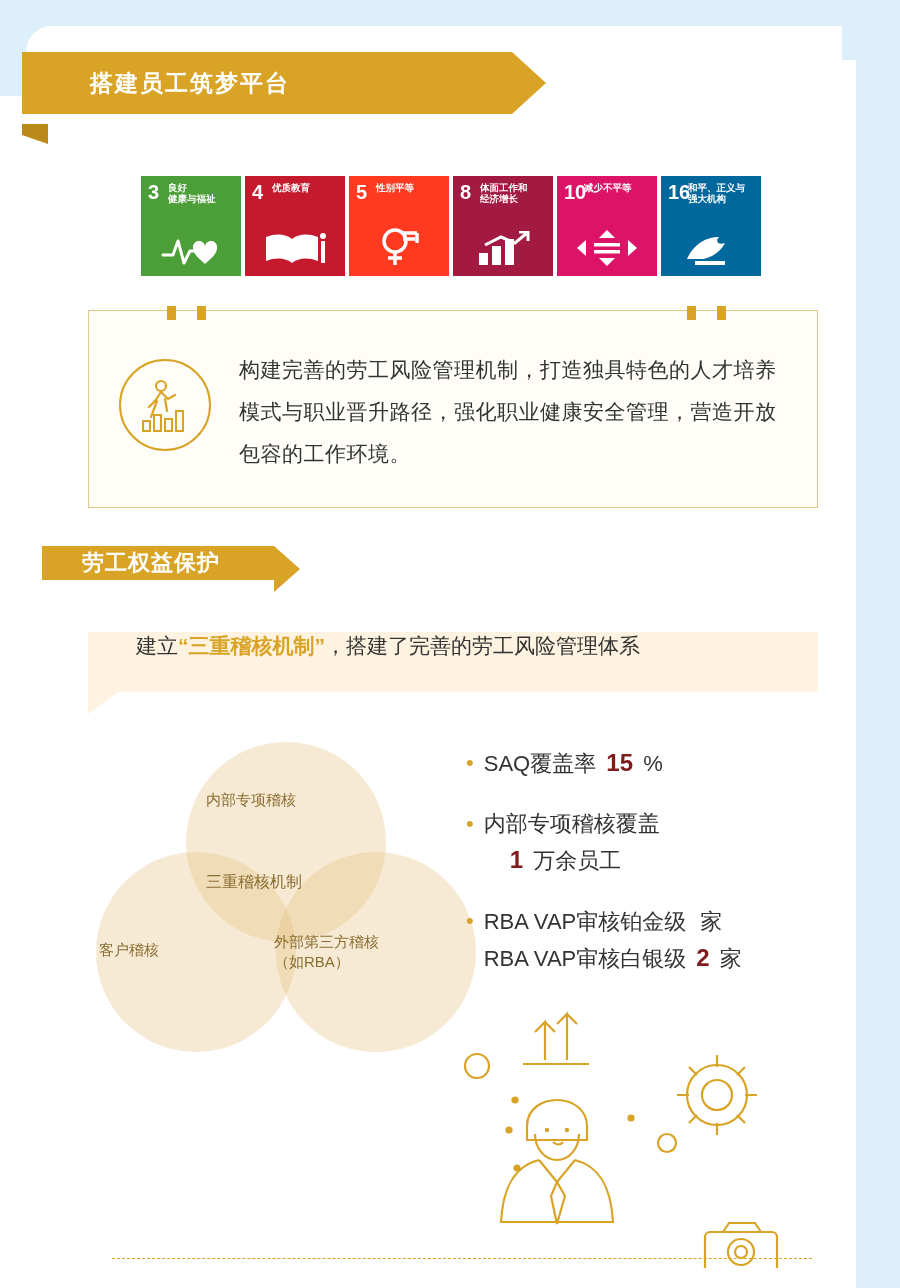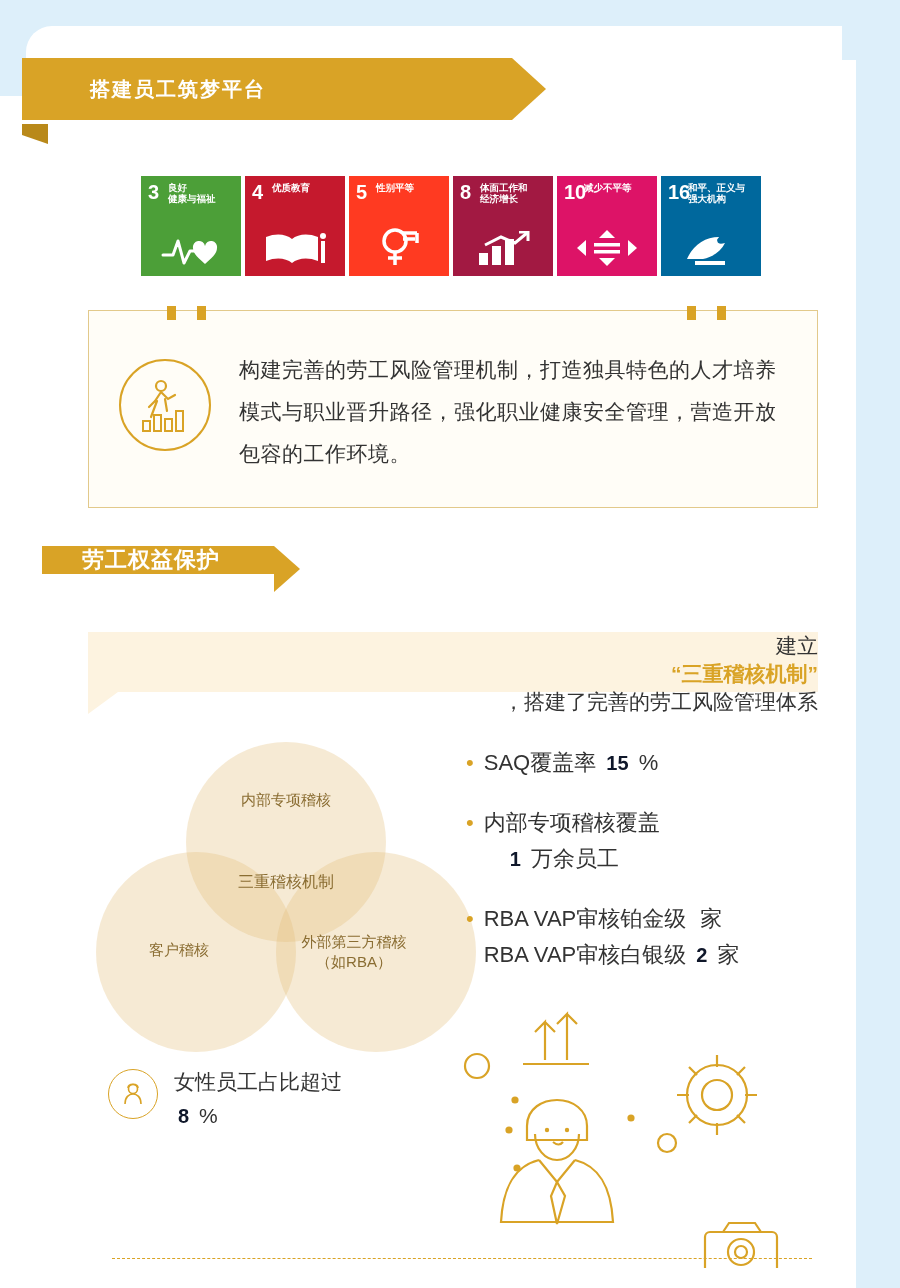--- a/index.html
+++ b/index.html
@@ -39,25 +39,25 @@
     width: 830px; height: 1228px;
     background: #ffffff;
     z-index: 1;
   }
 
   .page { position: relative; z-index: 3; }
 
   
   .title-banner {
     position: absolute;
-    left: 22px; top: 58px;
+    left: 22px; top: 52px;
     width: 490px; height: 62px;
     background: #d9a326;
     color: #ffffff;
-    font-size: 20px;
+    font-size: 23px;
     font-weight: bold;
     letter-spacing: 2px;
     display: flex;
     align-items: center;
     padding-left: 68px;
   }
   .title-banner::after {
     content: "";
     position: absolute;
     right: -34px; top: 0;
@@ -153,21 +153,21 @@
     font-size: 21px;
     line-height: 42px;
     color: #333333;
     letter-spacing: 0.5px;
   }
 
   
   .section-banner {
     position: absolute;
     left: 42px; top: 546px;
-    width: 232px; height: 28px;
+    width: 232px; height: 34px;
     background: #d9a326;
     color: #ffffff;
     font-size: 22px;
     font-weight: bold;
     display: flex;
     align-items: center;
     padding-left: 40px;
     letter-spacing: 1px;
     z-index: 3;
   }
@@ -180,26 +180,25 @@
     border-left: 26px solid #d9a326;
   }
 
   
   .highlight {
     position: absolute;
     left: 88px; top: 632px;
     width: 730px; height: 60px;
     background: #fdf3e0;
     display: flex;
-    align-items: flex-end;
+    align-items: flex-start;
     padding-left: 48px;
     font-size: 21px;
     color: #333333;
     z-index: 3;
-    flex-direction: column;
   }
   .highlight b { color: #d9a326; font-weight: bold; }
   .highlight-tail {
     position: absolute;
     left: 88px; top: 692px;
     width: 30px; height: 22px;
     background: #fdf3e0;
     clip-path: polygon(0 0, 100% 0, 0 100%);
     z-index: 3;
   }
@@ -220,21 +219,20 @@
     align-items: center;
     justify-content: center;
   }
   .c-top  { left: 90px;  top: 0px; }
   .c-left { left: 0px;   top: 110px; }
   .c-right{ left: 180px; top: 110px; }
   .venn-label {
     position: absolute;
     font-size: 15px;
     color: #8a6d32;
-    text-align: center;
     width: 160px;
     line-height: 1.3;
   }
   .vl-top   { left: 110px; top: 48px; }
   .vl-left  { left: 3px;   top: 198px; }
   .vl-right { left: 178px; top: 190px; }
   .vl-center {
     left: 110px; top: 130px;
     font-size: 16px;
     font-weight: normal;
@@ -255,23 +253,23 @@
     color: #333333;
     line-height: 36px;
   }
   .dot {
     color: #d9a326;
     font-size: 22px;
     margin-right: 10px;
     line-height: 36px;
   }
   .num-big {
-    color: #0f172a;
+    color: #7f1d1d;
     font-weight: bold;
-    font-size: 20px;
+    font-size: 24px;
     margin: 0 4px;
   }
   .indent { padding-left: 22px; }
 
   
   .bottom-stats {
     position: absolute;
     left: 108px; top: 1065px;
     width: 360px;
     z-index: 3;
@@ -472,34 +470,20 @@
         <span class="num-big"></span>
         <span>家</span><br>
         <span>RBA VAP审核白银级</span>
         <span class="num-big">2</span>
         <span>家</span>
       </span>
     </div>
   </div>
 
   <div class="bottom-stats">
-    <div class="bstat">
-      <div class="bicon">
-        <svg width="28" height="28" viewBox="0 0 28 28">
-            <circle cx="14" cy="9" r="4.5" fill="none" stroke="#d9a326" stroke-width="1.6"></circle>
-            <path d="M6 24 C6 17 10 14 14 14 C18 14 22 17 22 24" fill="none" stroke="#d9a326" stroke-width="1.6"></path>
-            <path d="M9 8 C9 3 19 3 19 8" fill="none" stroke="#d9a326" stroke-width="1.6"></path>
-          </svg>
-      </div>
-      <div class="btext">
-        <span>女性员工占比超过</span><br>
-        <span class="num-big">8</span>
-        <span>%</span>
-      </div>
-    </div>
   </div>
 
   <div class="illus">
     <svg width="400" height="268" viewBox="0 0 400 268">
       <g fill="none" stroke="#d9a326" stroke-width="2.2">
 
         <path d="M90 60 V22 L80 32 M90 22 L100 32"></path>
         <path d="M112 60 V14 L102 24 M112 14 L122 24"></path>
         <path d="M68 64 H134"></path>
 

